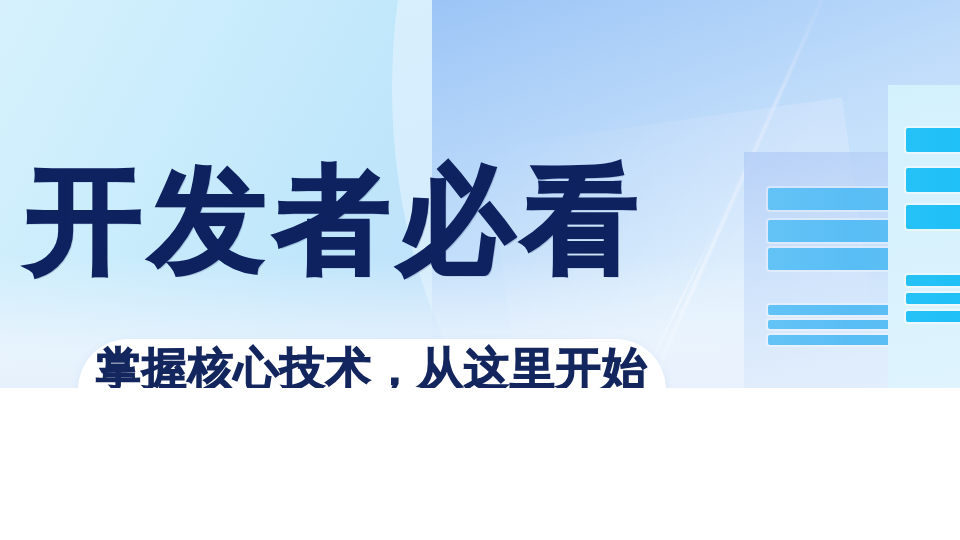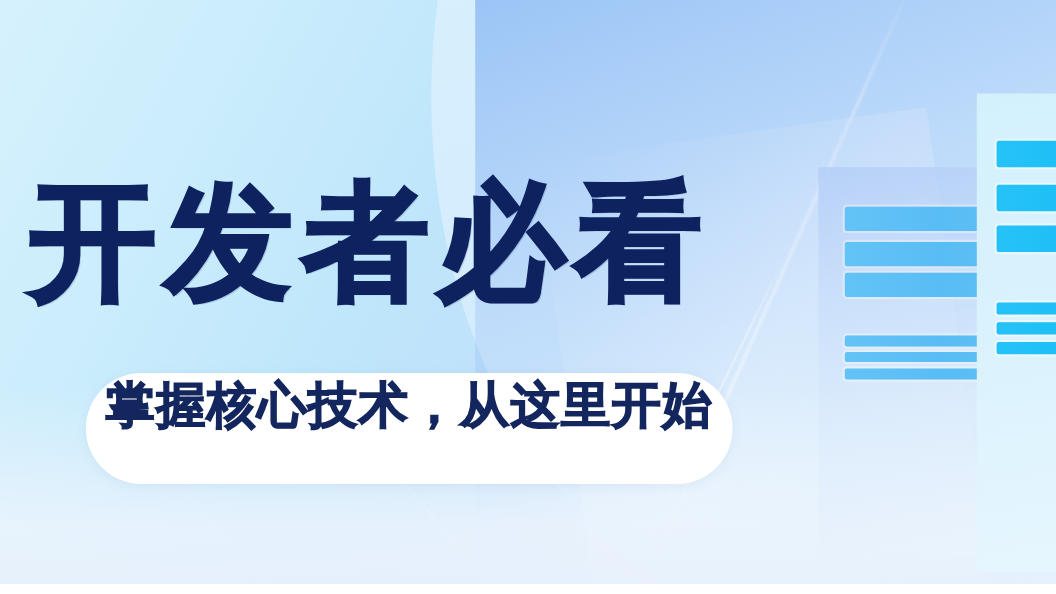--- a/index.html
+++ b/index.html
@@ -3,21 +3,21 @@
 <meta charset="utf-8">
 <style>
   html, body {
     margin: 0;
     padding: 0;
     background: #ffffff;
   }
   #banner {
     position: relative;
     width: 960px;
-    height: 531px;
+    height: 388px;
     overflow: hidden;
     font-family: "Liberation Sans", "DejaVu Sans", sans-serif;
     background: #cdeefc;
   }
 
   
   .bg-base {
     position: absolute;
     inset: 0;
     background:

